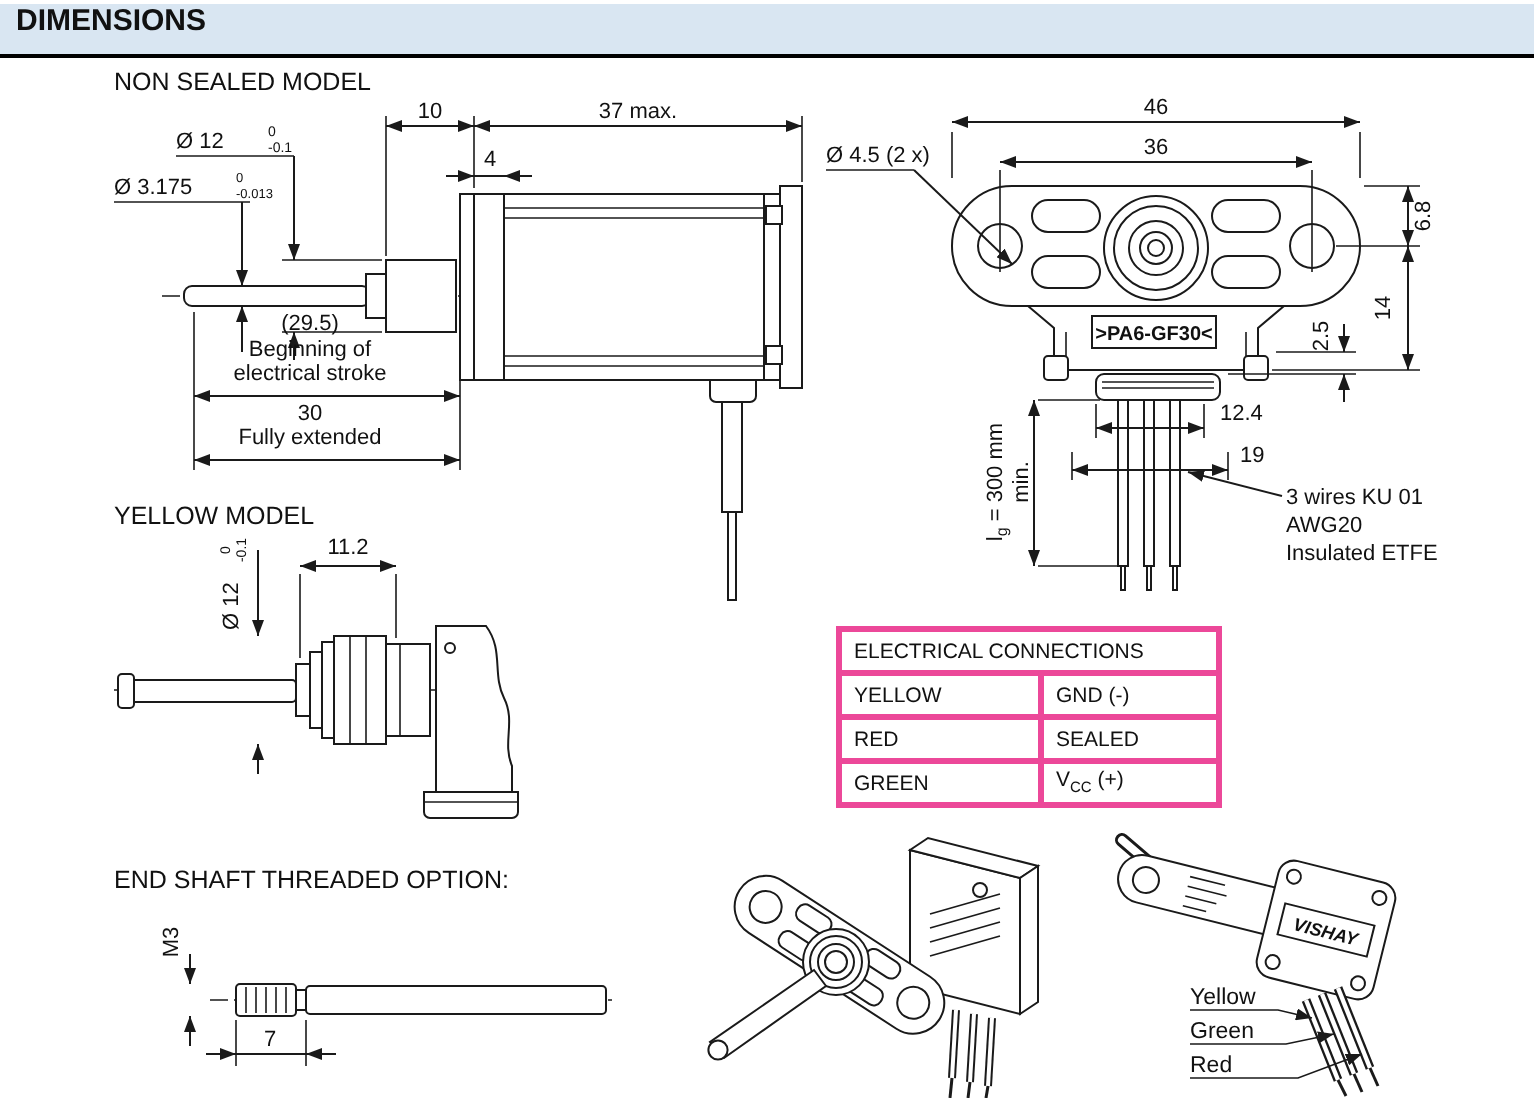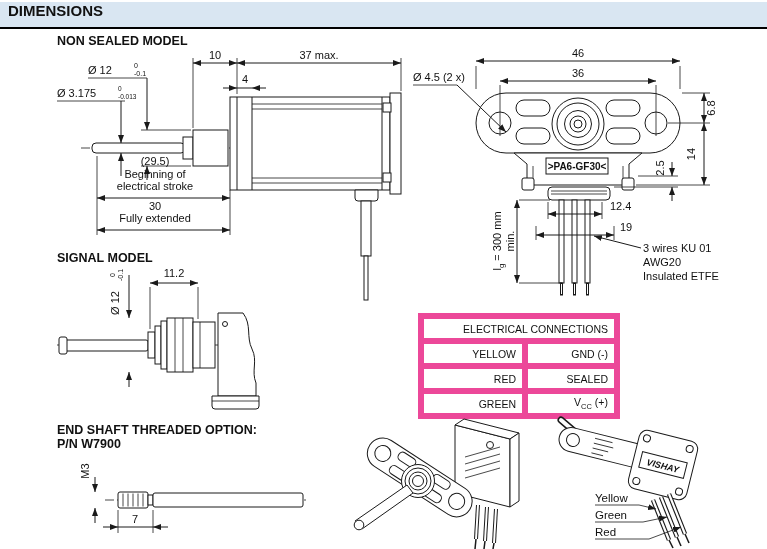--- a/index.html
+++ b/index.html
@@ -3,30 +3,30 @@
 <meta charset="utf-8">
 <style>
   html,body{margin:0;padding:0;background:#fff}
   #page{position:relative;width:767px;height:549px;background:#fff;
         font-family:"Liberation Sans",sans-serif;color:#111;overflow:hidden}
   .hdr{position:absolute;left:0;top:2px;width:767px;height:27px;background:#d9e6f2;
        border-bottom:2px solid #000;display:flex;padding-left:8px;
        box-sizing:border-box;gap:18px}
   .hdr b{font-size:15px}
   .hdr span{font-size:15px}
-  .seclabel{position:absolute;font-weight:bold;font-size:12.5px;line-height:14px}
+  .seclabel{position:absolute;font-weight:normal;font-size:12.5px;line-height:14px}
   svg.drawing{position:absolute;overflow:visible}
   svg line,svg path,svg rect,svg circle,svg polygon{stroke:#1a1a1a;stroke-width:1;fill:none}
   svg .part{fill:#fff}
   svg text{fill:#111;stroke:none;font-size:11px;font-family:"Liberation Sans",sans-serif}
   .cl{stroke-dasharray:9 3 2 3;stroke-width:.8}
   .thin{stroke-width:.8}
   table#conn{position:absolute;left:418px;top:313px;border-collapse:collapse;
        font-size:10.5px;background:#fff}
-  #conn td,#conn th{border:6px solid #ec4899;text-align:right;font-weight:normal;
+  #conn td,#conn th{border:3px solid #ec4899;text-align:left;font-weight:normal;
        padding:1px 6px;height:17px}
   #conn th{width:160px}
   #conn td.c1{width:86px}
   #conn td.c2{width:74px}
   sub{font-size:7.5px}
 </style>
 </head>
 <body>
 
 <div id="page">
@@ -186,21 +186,21 @@
     <text x="200" y="170">12.4</text>
     <text x="210" y="191">19</text>
     <text x="167" y="130" text-anchor="middle" style="font-weight:bold;font-size:10px">&gt;PA6-GF30&lt;</text>
     <text transform="rotate(-90 91 201)" x="91" y="201" text-anchor="middle"><tspan>l</tspan><tspan dy="2.5" style="font-size:8px">g</tspan><tspan dy="-2.5" dx="3">= 300 mm</tspan></text>
     <text transform="rotate(-90 104 201)" x="104" y="201" text-anchor="middle">min.</text>
     <text x="233" y="212">3 wires KU 01</text>
     <text x="233" y="226">AWG20</text>
     <text x="233" y="240">Insulated ETFE</text>
   </svg>
 
-  <div class="seclabel" style="left:57px;top:251px">SIGNAL MODEL</div>
+  <div class="seclabel" style="left:57px;top:251px">YELLOW MODEL</div>
 
   <svg class="drawing" style="left:55px;top:265px" width="300" height="155" viewBox="0 0 300 155">
     <line class="cl" x1="2" y1="80" x2="190" y2="80"></line>
     <g>
       <rect class="part" x="8" y="75" width="85" height="11" rx="2"></rect>
       <rect class="part" x="4" y="72" width="8" height="17" rx="2"></rect>
     </g>
     <g>
       <rect class="part" x="93" y="67" width="7" height="26"></rect>
       <rect class="part" x="100" y="61" width="6" height="38"></rect>
@@ -243,23 +243,22 @@
       <td class="c1">RED</td>
       <td class="c2">SEALED</td>
     </tr>
     <tr>
       <td class="c1">GREEN</td>
       <td class="c2"><span>V</span><sub>CC</sub><span> (+)</span></td>
     </tr>
   </tbody>
     </table>
 
-  <div class="seclabel" style="left:57px;top:423px">
+  <div class="seclabel" style="left:57px;top:433px">
     <div>END SHAFT THREADED OPTION:</div>
-    <div>P/N W7900</div>
   </div>
 
   <svg class="drawing" style="left:55px;top:455px" width="260" height="90" viewBox="0 0 260 90">
     <line class="cl" x1="50" y1="45" x2="252" y2="45"></line>
     <g>
       <rect class="part" x="63" y="37" width="30" height="16" rx="2"></rect>
       <line class="thin" x1="68" y1="38.5" x2="68" y2="51.5"></line>
       <line class="thin" x1="73" y1="38.5" x2="73" y2="51.5"></line>
       <line class="thin" x1="78" y1="38.5" x2="78" y2="51.5"></line>
       <line class="thin" x1="83" y1="38.5" x2="83" y2="51.5"></line>

